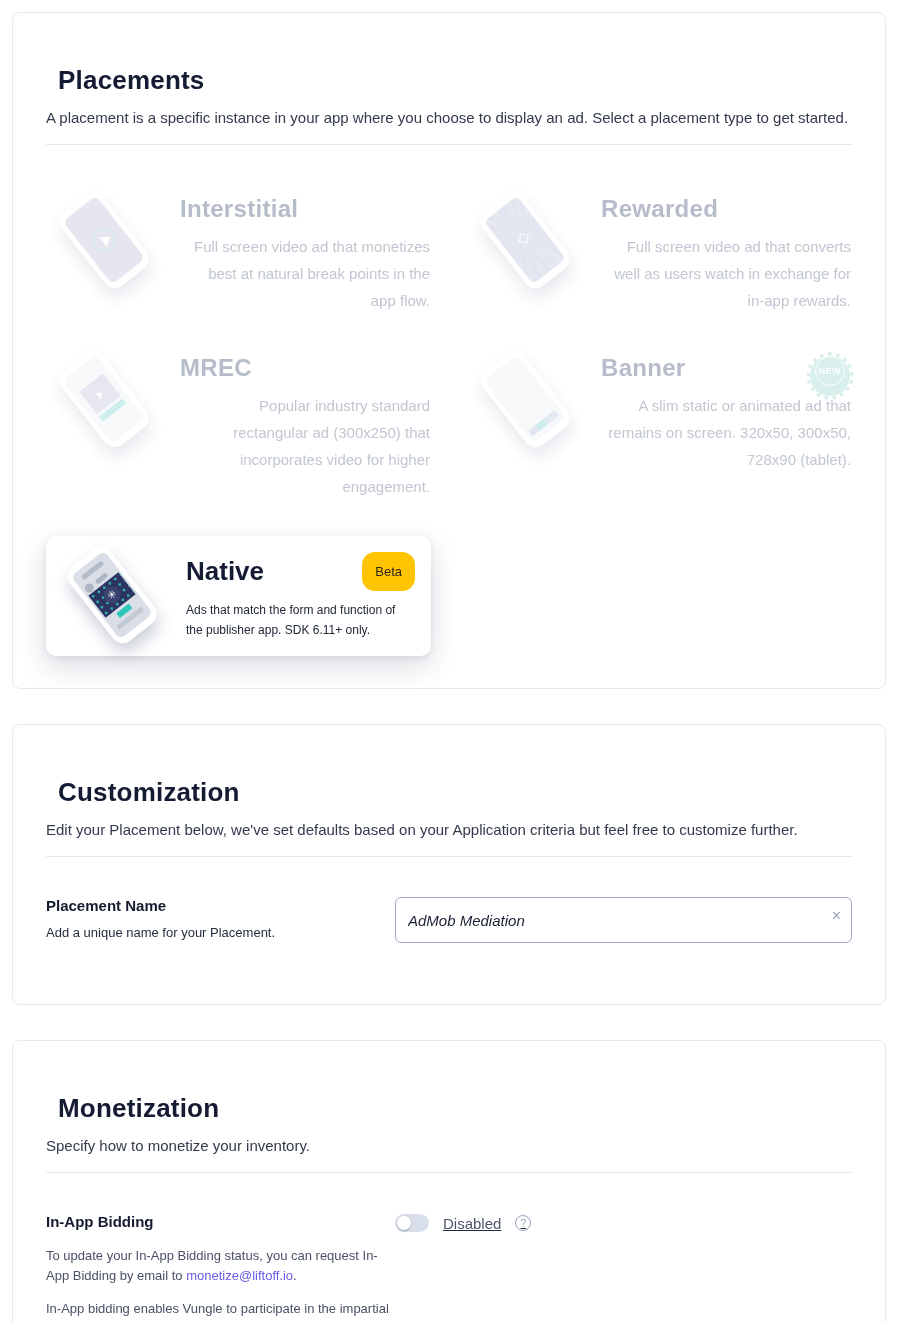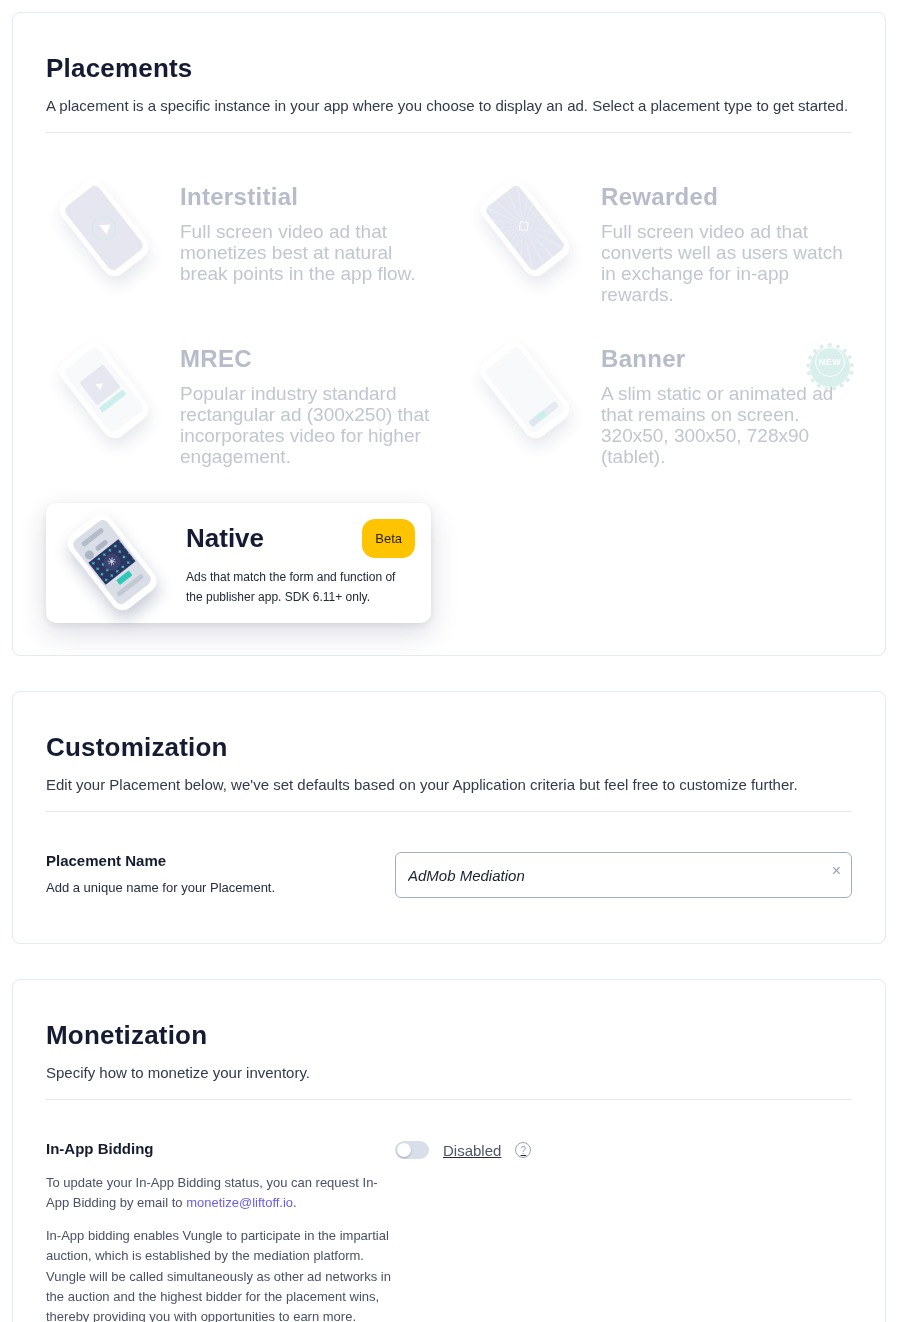--- a/index.html
+++ b/index.html
@@ -4,29 +4,29 @@
 <style>
   * { box-sizing: border-box; }
   html,body { margin:0; padding:0; background:#fff; }
   body { width:898px; font-family:"Liberation Sans", sans-serif; color:#222A3C; }
   .page { padding:12px 12px 30px; }
 
   .card {
     background:#fff; border:1px solid #E5E9F0; border-radius:8px;
     padding:40px 33px 32px; margin-bottom:35px;
   }
-  .card h1 { margin:0; font-size:26px; font-weight:800; color:#141B33; letter-spacing:.2px; }
+  .card h1 { margin:12px; font-size:26px; font-weight:800; color:#141B33; letter-spacing:.2px; }
   .card .subtitle { margin:12px 0 0; font-size:15px; color:#333A4C; line-height:19px; }
   .divider { border:none; border-top:1px solid #E3E8EF; margin:17px 0 0; }
 
   
   .type-grid { display:grid; grid-template-columns:1fr 1fr; column-gap:44px; row-gap:36px; margin-top:46px;gap:36px; }
   .option { display:flex; align-items:flex-start; gap:14px; position:relative; min-height:100px; cursor:pointer; }
   .option-text h3 { margin:4px 0 10px; font-size:24px; font-weight:800; color:#141B33; letter-spacing:.3px; }
-  .option-text p { margin:0; font-size:19px; line-height:21px; color:#39404F; max-width:250px; }
+  .option-text p { margin:0; font-size:15px; line-height:27px; color:#39404F; max-width:250px;text-align:right; }
   .option.disabled .illus { opacity:.45; }
   .option.disabled h3 { color:#B6BCC9; }
   .option.disabled p { color:#C1C6D1; }
 
   
   .illus { position:relative; width:120px; height:100px; flex:0 0 120px; }
   .phone { position:absolute; left:32px; top:2px; width:52px; height:94px; background:#fff;
            border-radius:12px; transform:rotate(-38deg);
            box-shadow:-4px 8px 16px rgba(70,80,120,.28); }
   .screen { position:absolute; left:5px; top:7px; right:5px; bottom:7px; border-radius:6px; overflow:hidden; }
@@ -207,21 +207,21 @@
             <h3>Native</h3>
             <span class="beta-badge">Beta</span>
           </div>
           <p>Ads that match the form and function of the publisher app. SDK 6.11+ only.</p>
         </div>
       </div>
 
     </div>
   </section>
 
-  <section class="card" style="padding-bottom:45px;">
+  <section class="card" style="padding-bottom:61px;">
     <h1>Customization</h1>
     <p class="subtitle">Edit your Placement below, we've set defaults based on your Application criteria but feel free to customize further.</p>
     <hr class="divider">
 
     <div class="form-row">
       <div>
         <div class="field-label">Placement Name</div>
         <div class="field-help">Add a unique name for your Placement.</div>
       </div>
       <div class="input-wrap">

